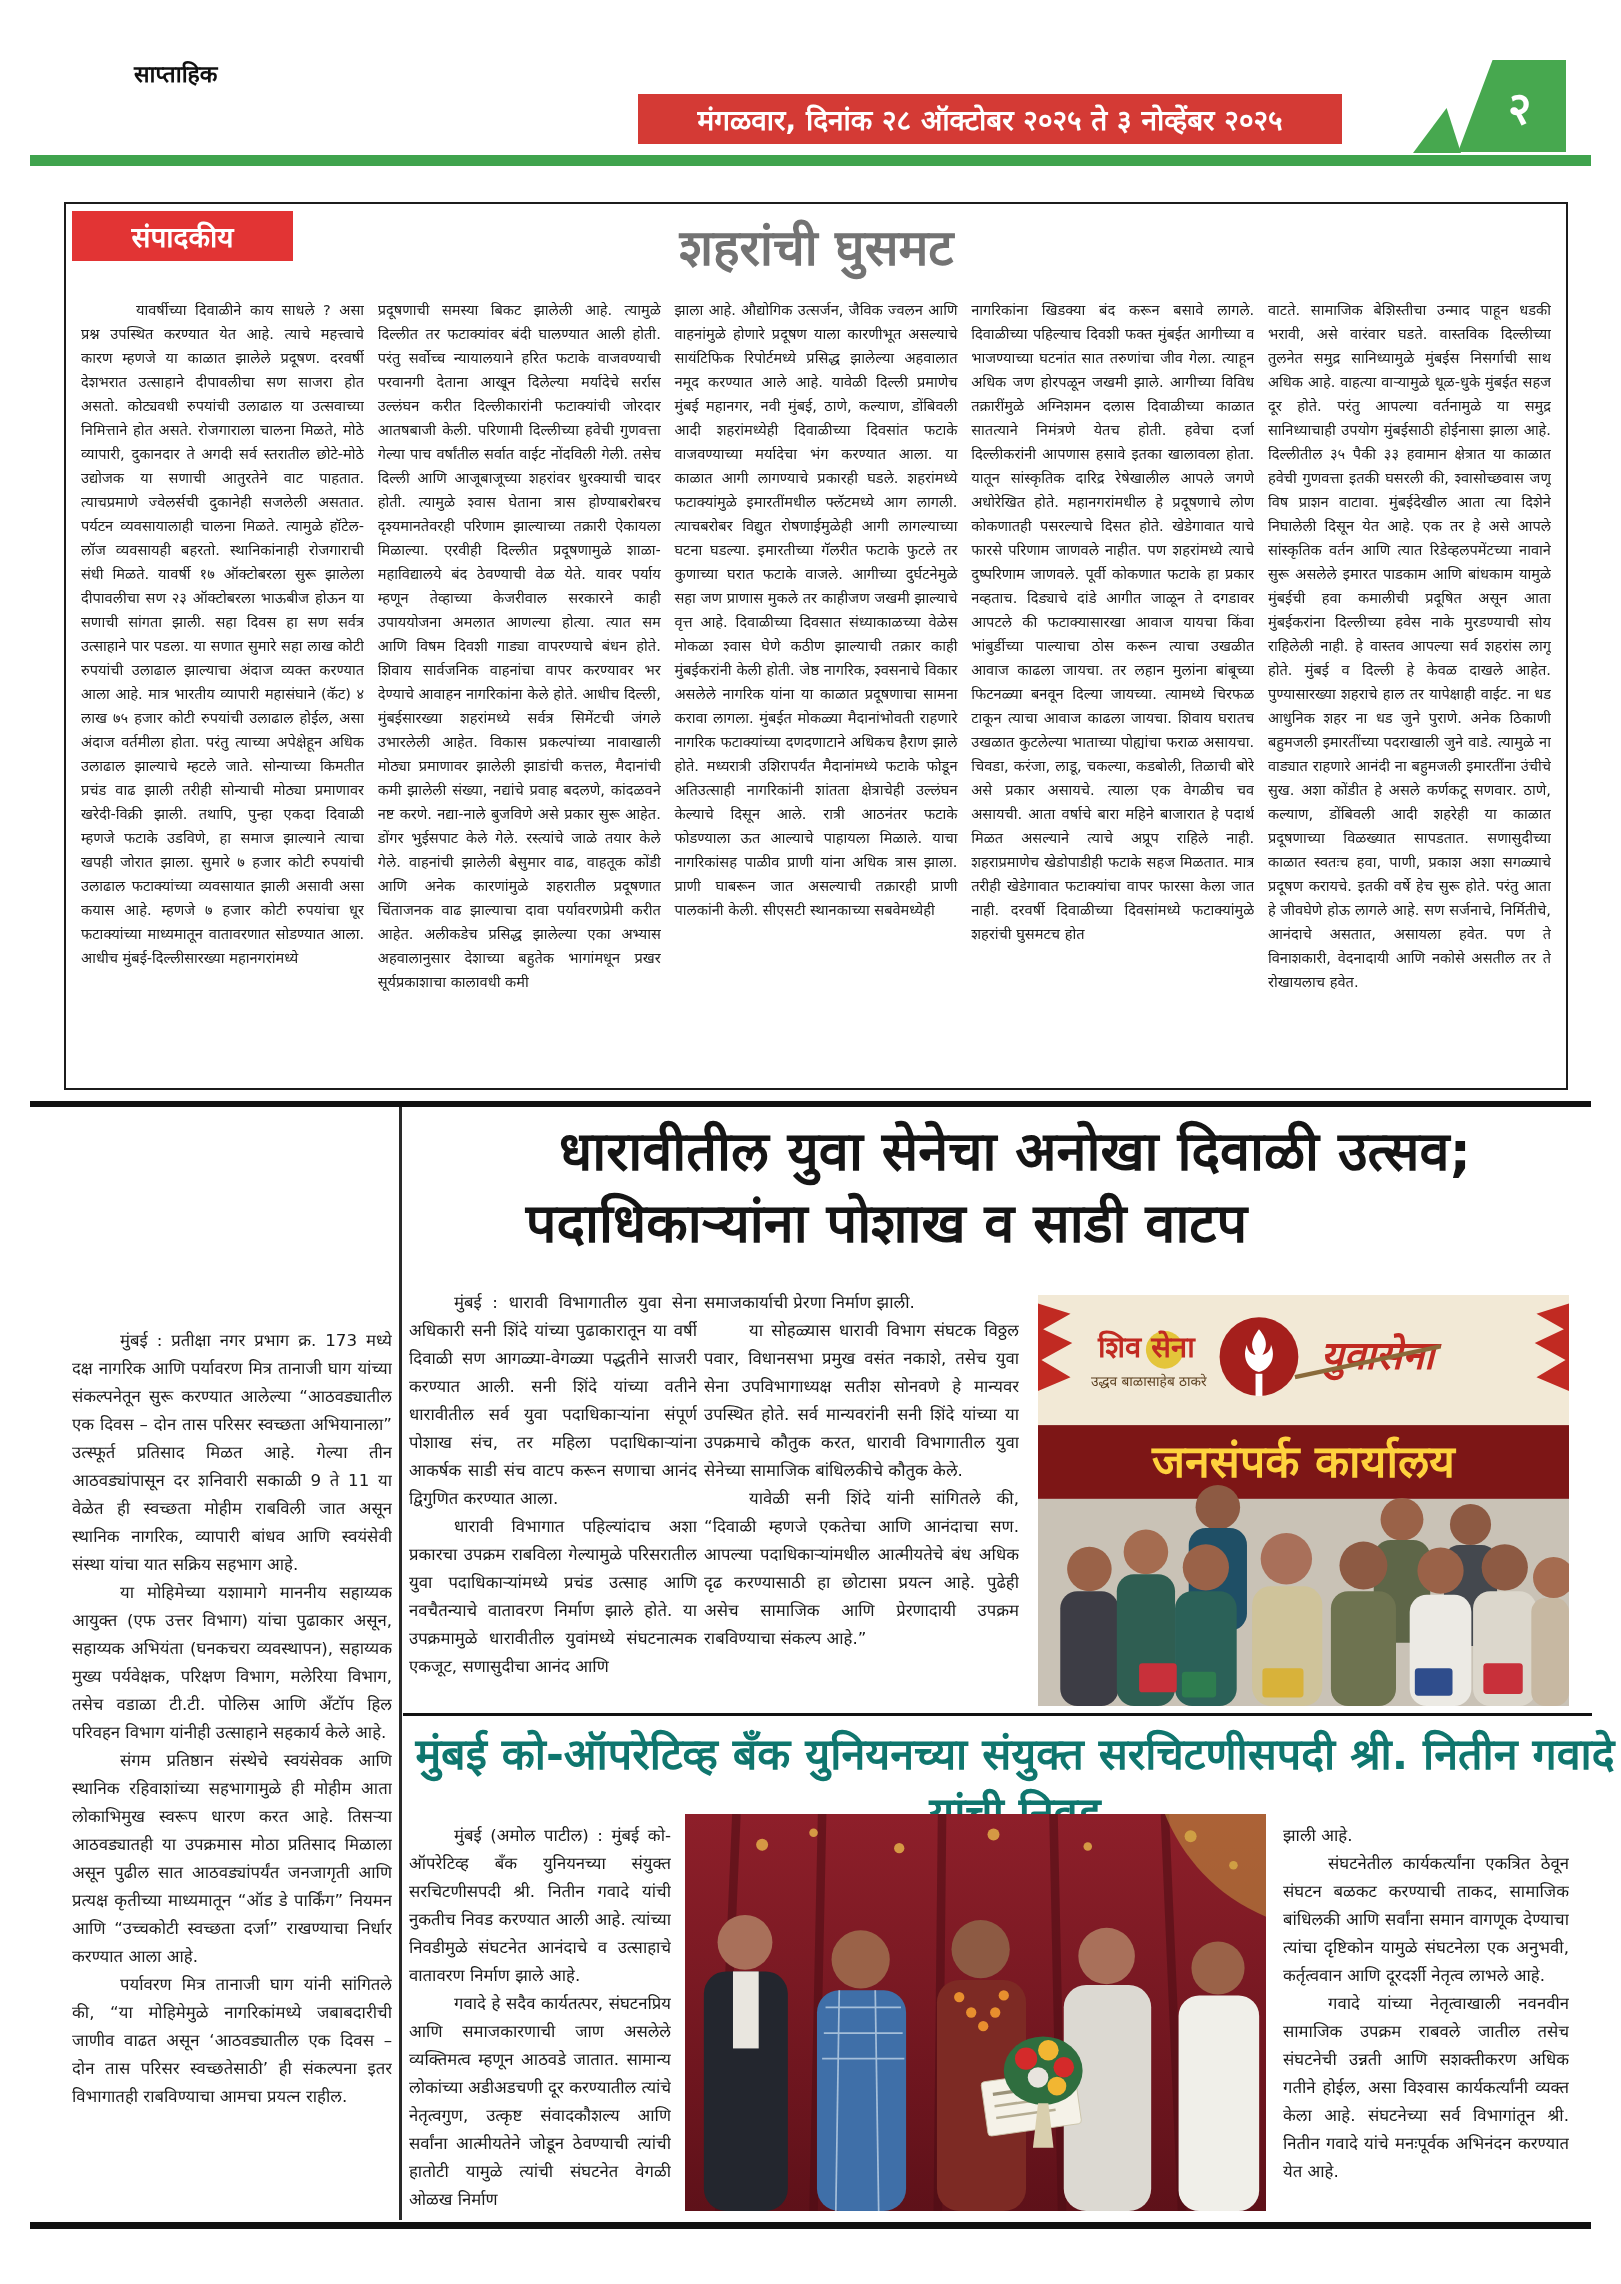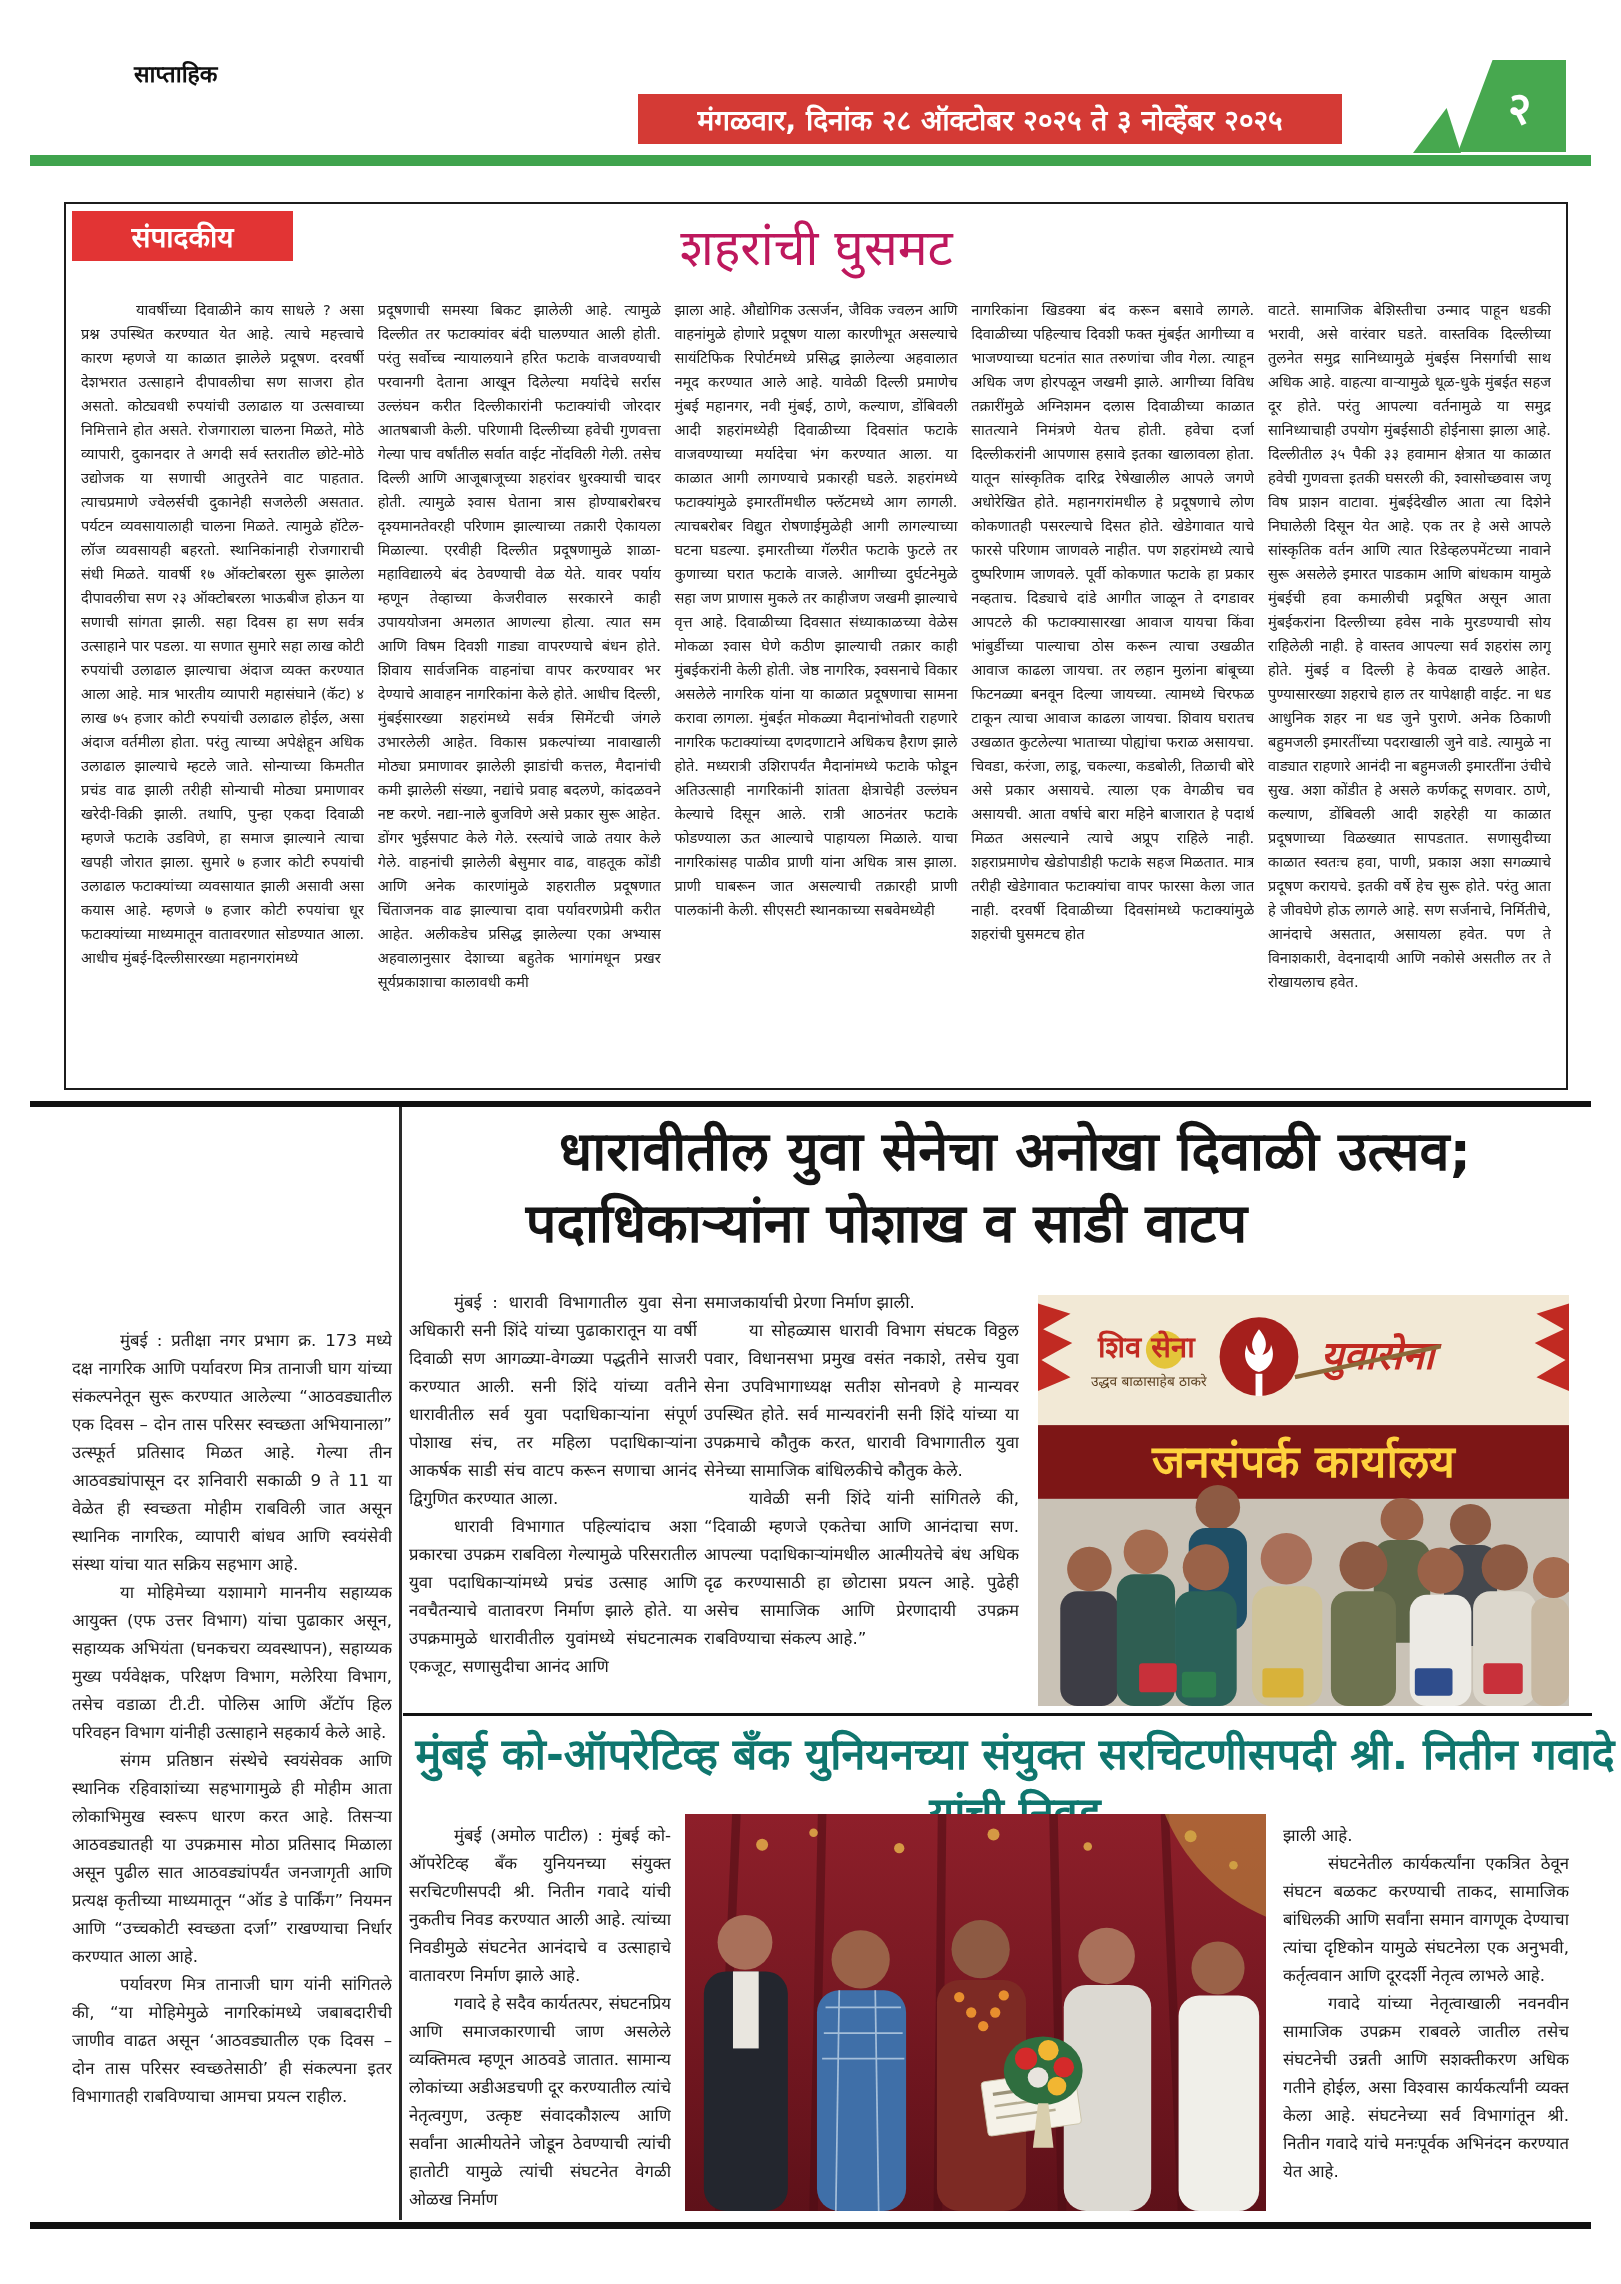--- a/index.html
+++ b/index.html
@@ -37,21 +37,21 @@
   .pageno-box span { color:#fff; font-size:45px; font-weight:bold; padding-left:15.4px; }
 
   .green-bar { left:30px; top:155px; width:1561px; height:11px; background:#3fa34d; }
 
   
   .editorial-box { left:64px; top:202px; width:1504px; height:888px; border:2.6px solid #1c1c1c; background:#fff; }
   .edit-tag { left:72px; top:211px; width:221px; height:50px; background:#e23434;
     display:flex; align-items:center; justify-content:center; }
   .edit-tag span { color:#fff; font-size:28px; font-weight:bold; }
   .edit-headline { left:67px; top:212px; width:1499px; text-align:center;
-    font-size:50px; font-weight:normal; color:#be185d; }
+    font-size:50px; font-weight:bold; color:#737373; }
   .edit-cols { left:81px; top:298px; width:1470px; height:778px; display:flex; gap:13.7px; overflow:hidden; }
   .edit-col { flex:1 1 0; font-size:14.6px; line-height:24px; text-align:justify; overflow:hidden; color:#1d1d1d; }
   .edit-col.first p { text-indent:55px; }
 
   .thick-rule { background:#111; }
 
   
   .red-head-box { left:72px; top:1115px; width:313px; height:194px; background:#d63a3a;
     display:flex; align-items:center; justify-content:center; padding:8.6px 12px; }
   .red-head-box h2 { color:#fff; font-size:26.5px; font-weight:bold; text-align:center; line-height:1.42; }

